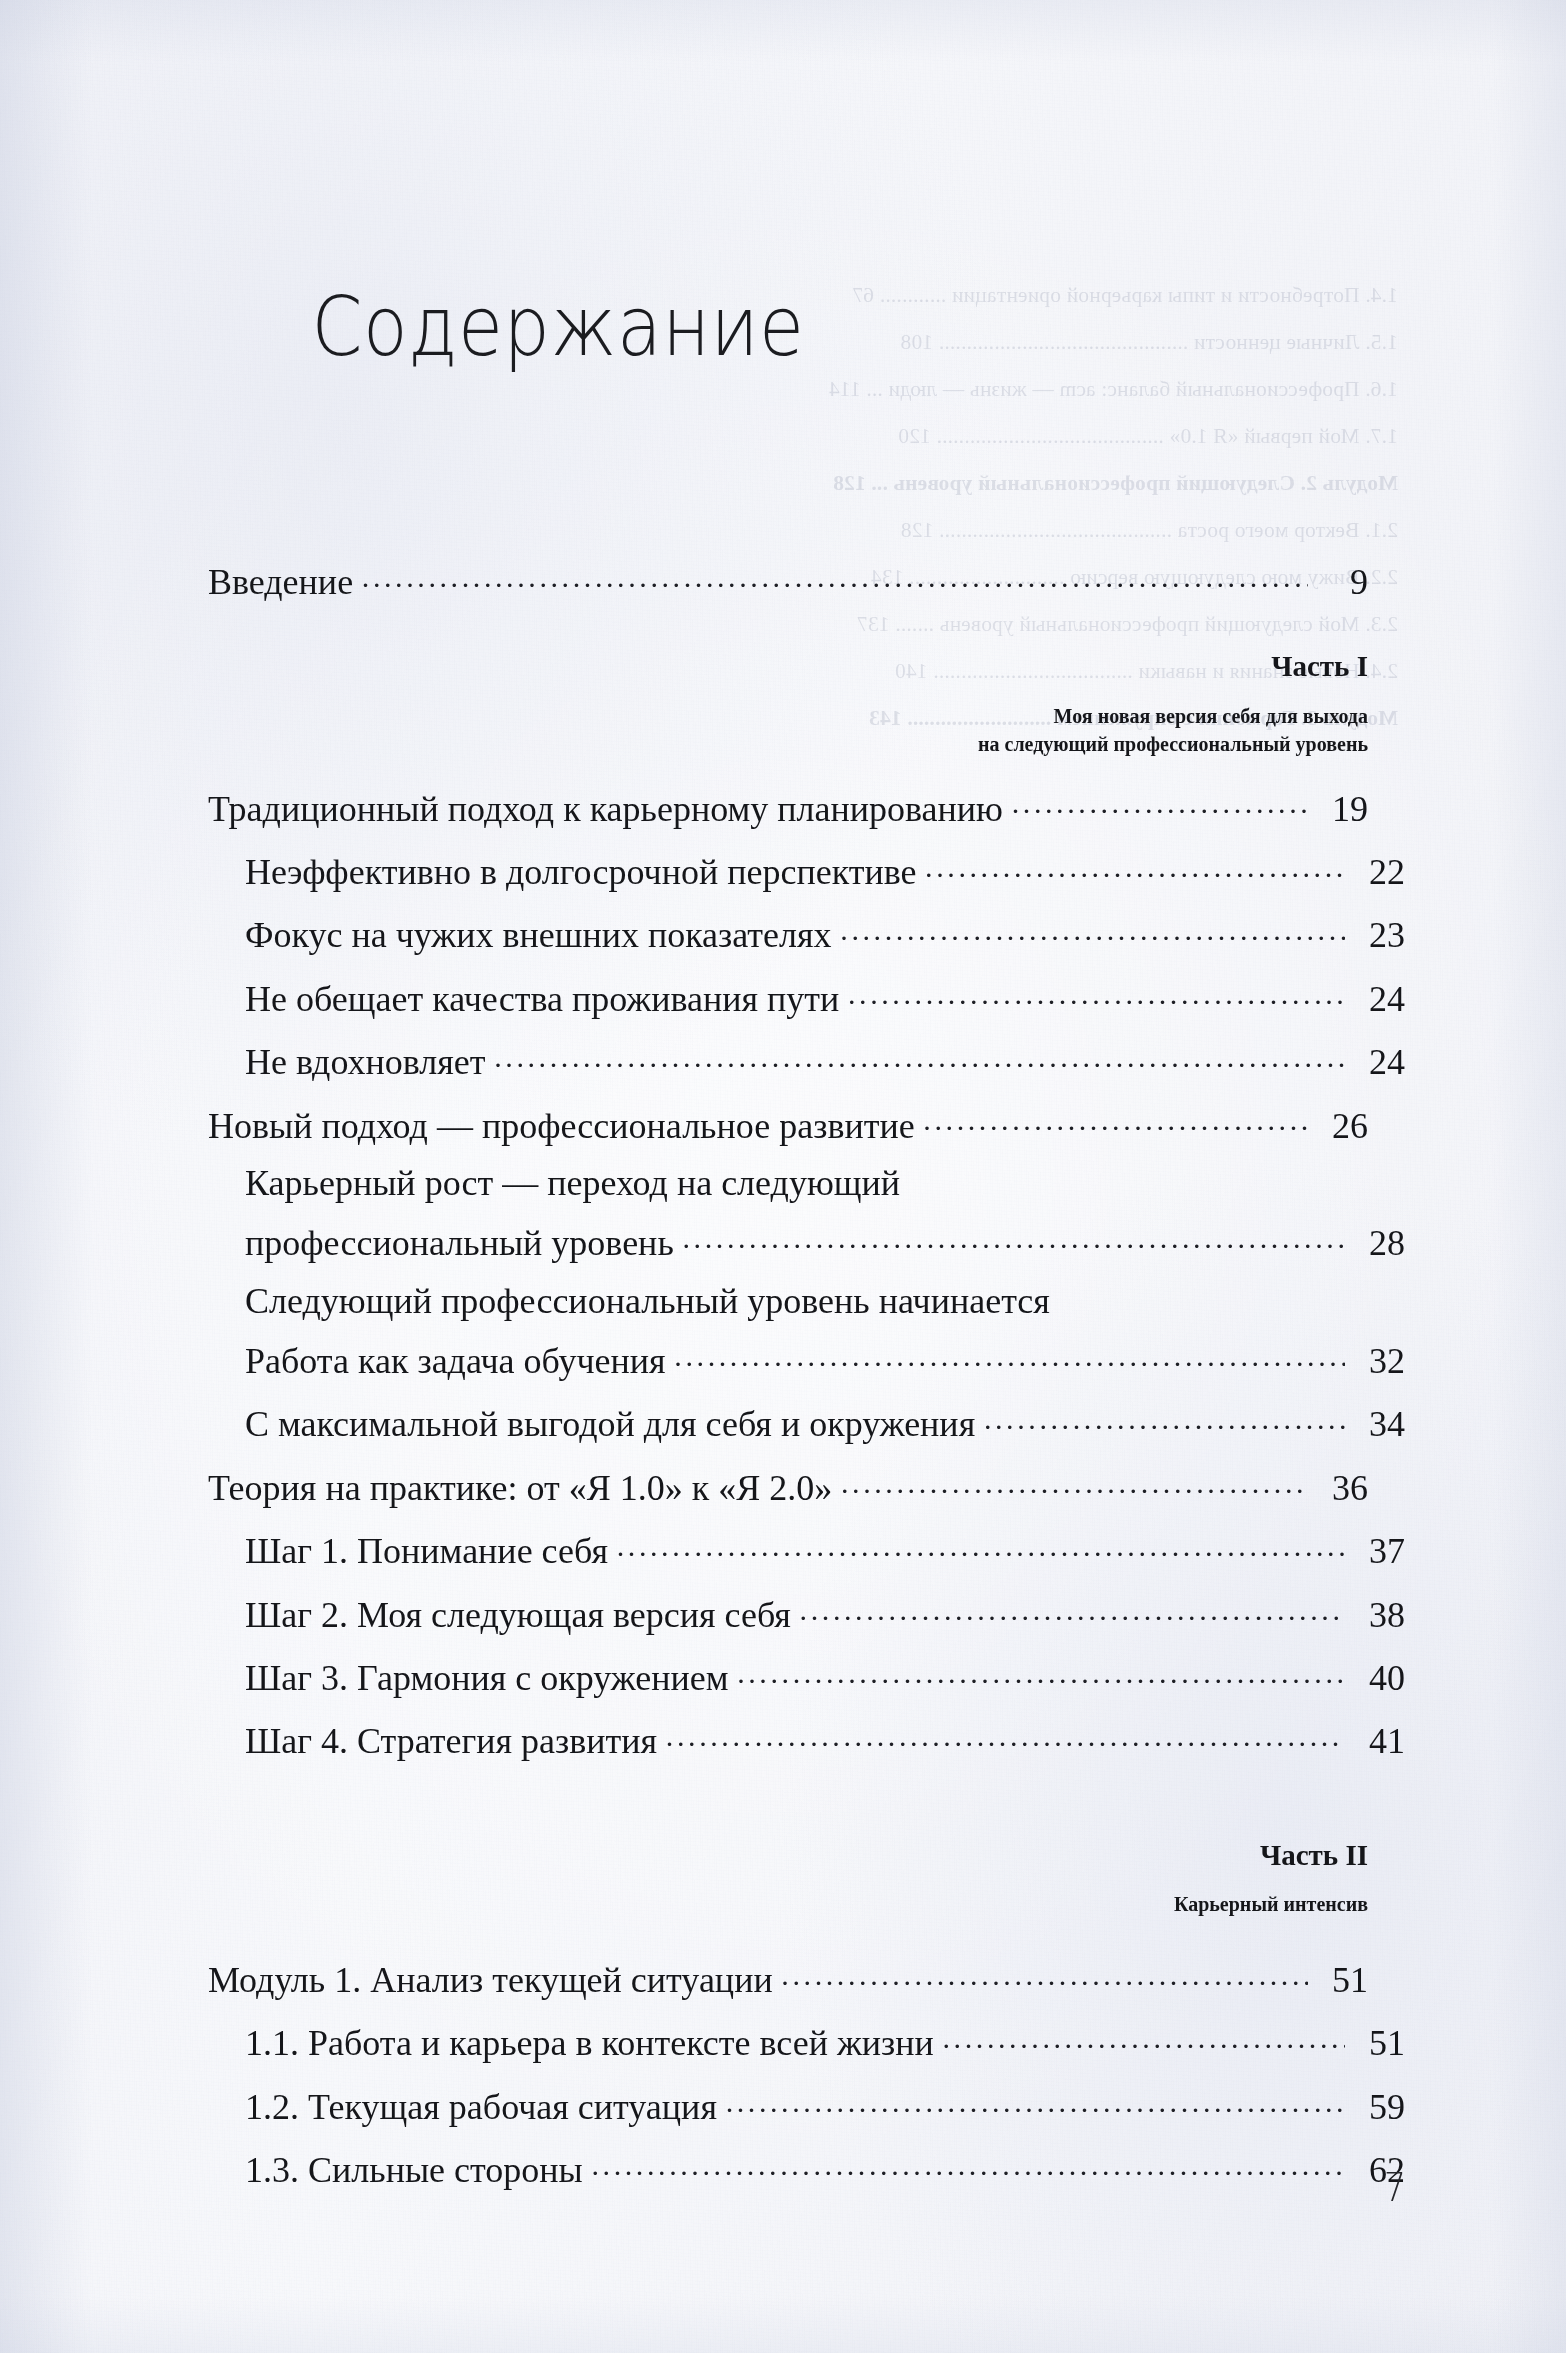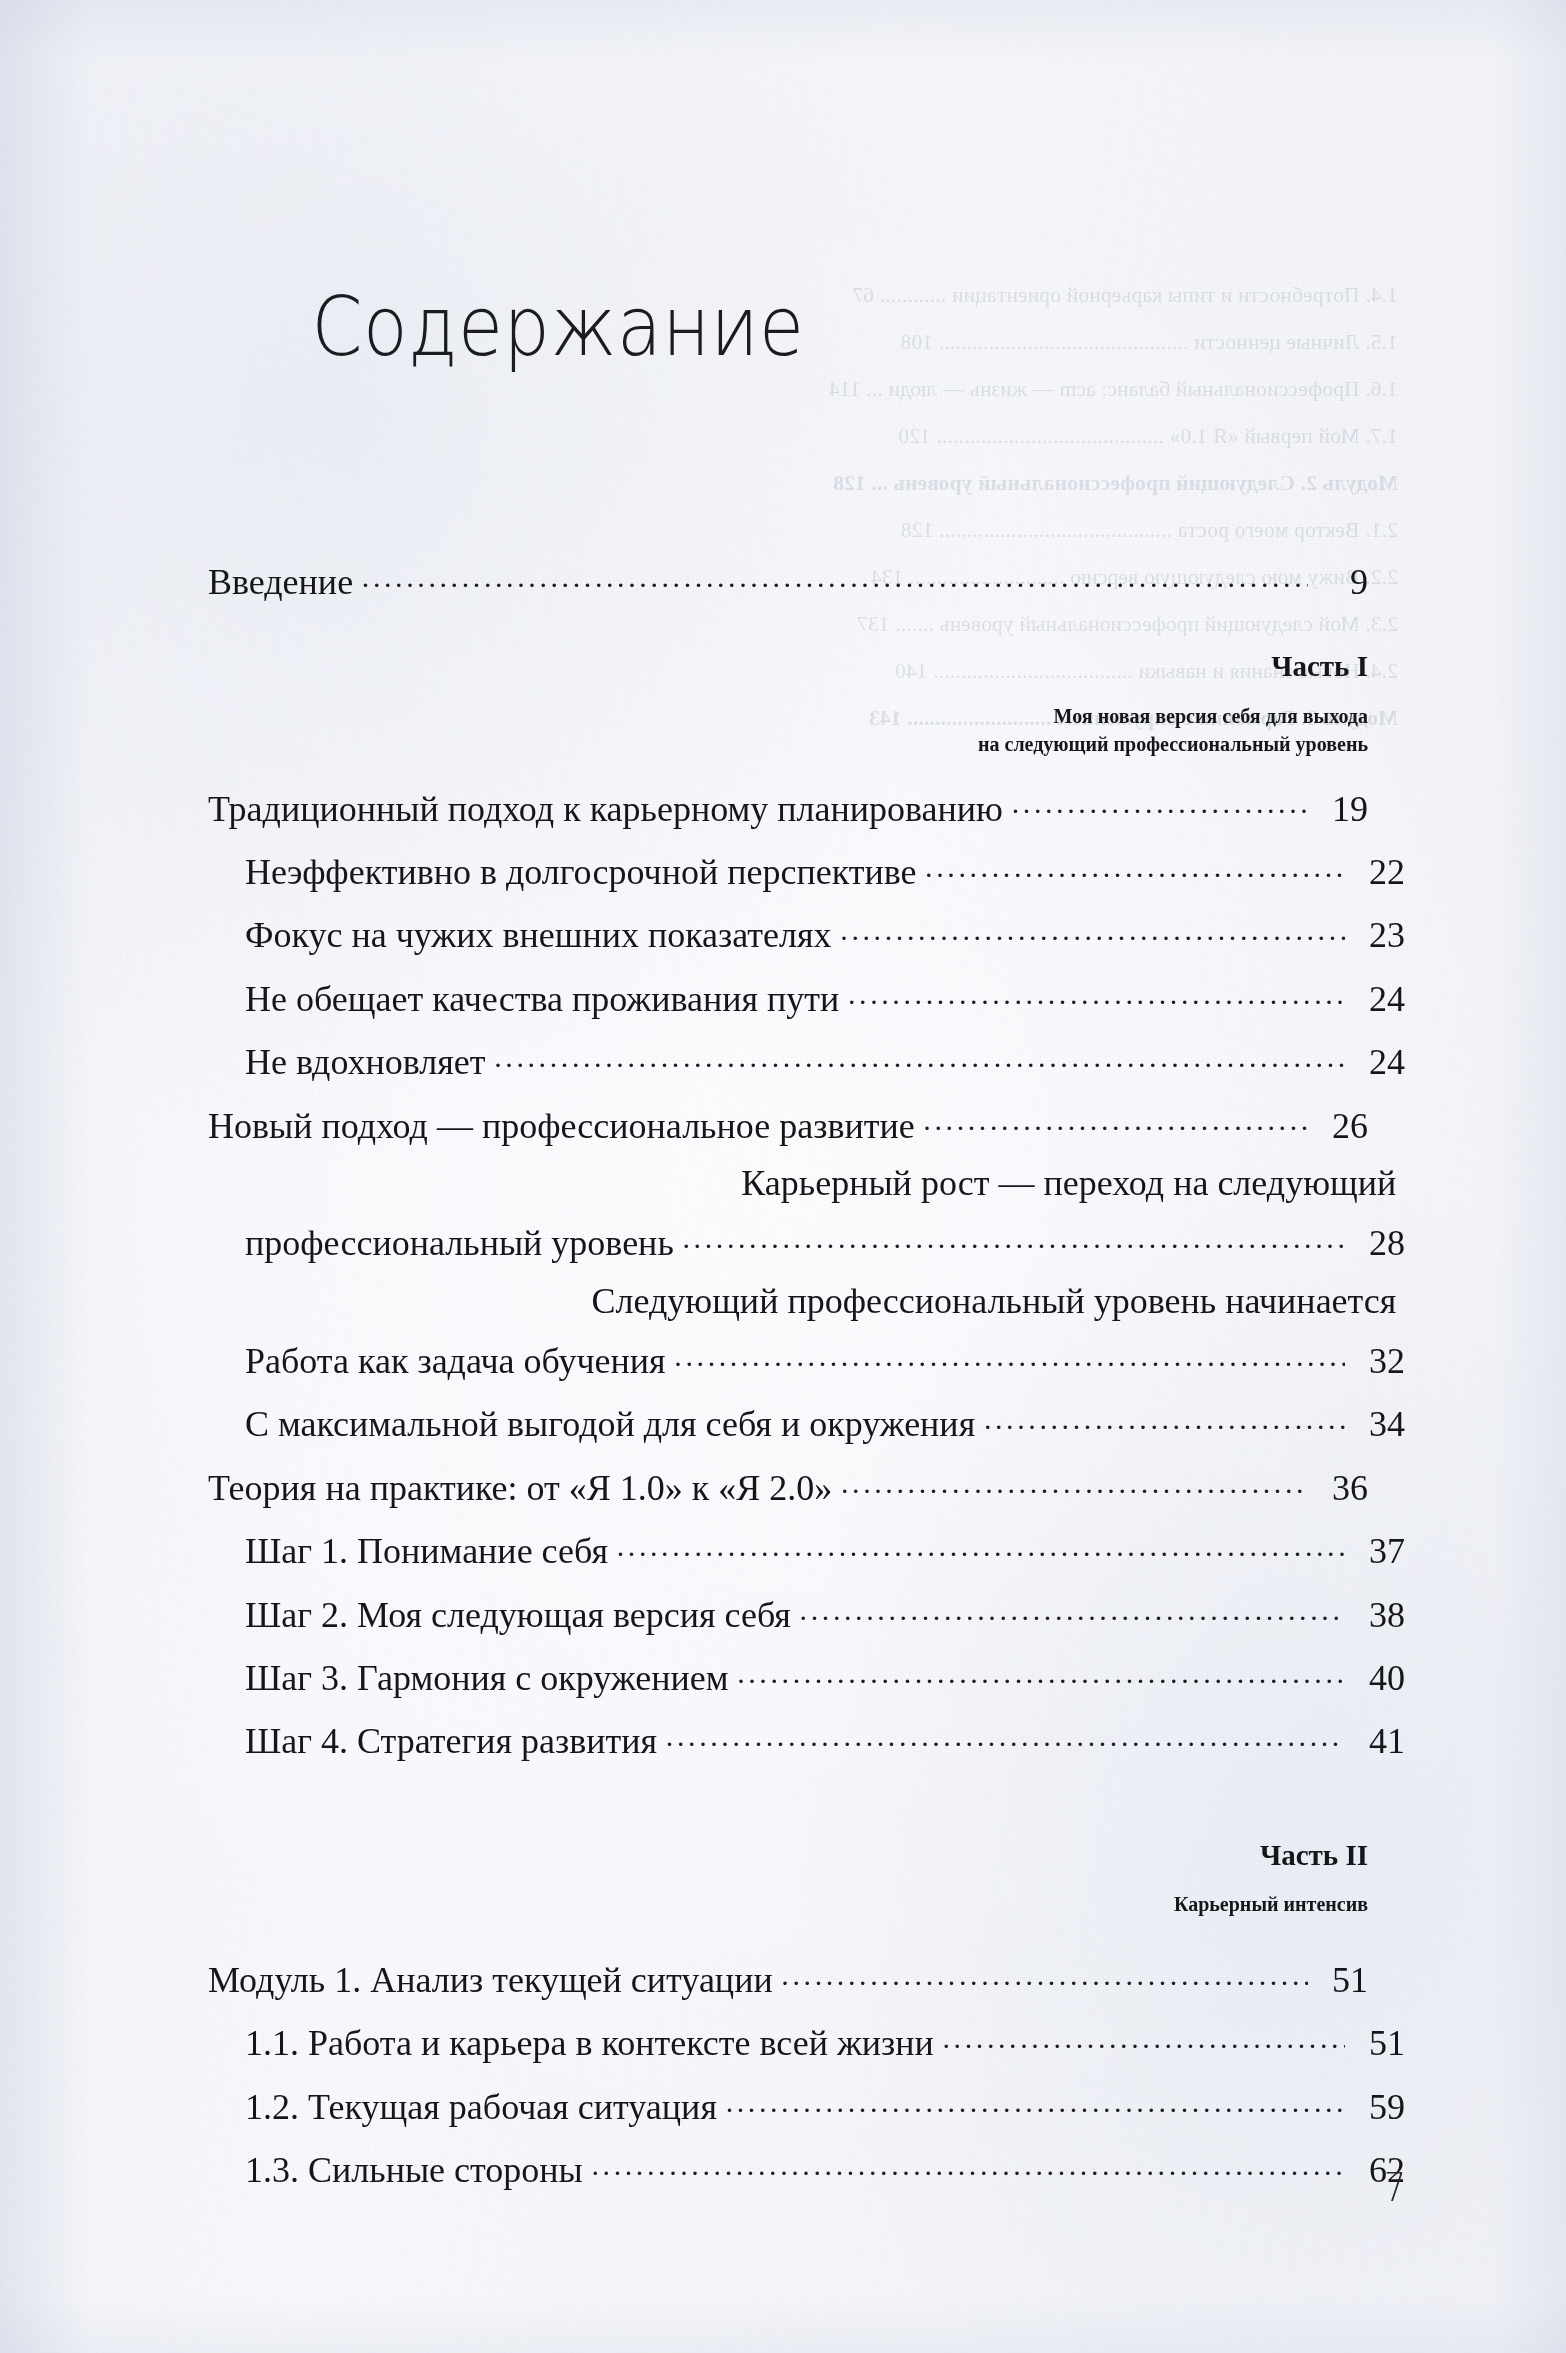--- a/index.html
+++ b/index.html
@@ -133,21 +133,21 @@
     white-space: nowrap;
   }
   .entry .pageno {
     flex: 0 0 auto;
     padding-left: 12.6px;
     text-align: right;
     min-width: 47px;
   }
 
   
-  .entry.lvl2 { padding-left: 37px; justify-content: flex-end; }
+  .entry.lvl2 { padding-left: 37px; }
 
   
   .entry.cont-first { margin-bottom: 18.4px; }
 
   
   .part-block {
     width: 1160px;
     text-align: right;
     font-weight: bold;
     font-size: 29px;

